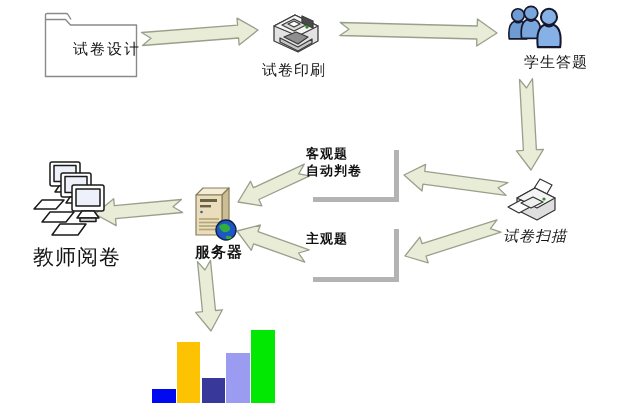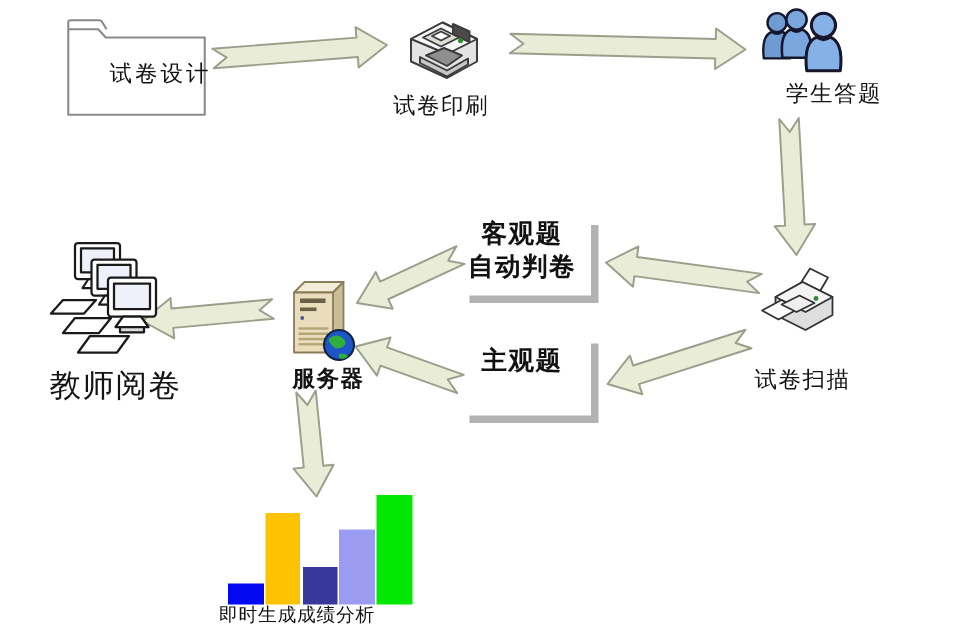--- a/index.html
+++ b/index.html
@@ -15,21 +15,21 @@
   .label.small{font-size:12.5px;letter-spacing:0.5px;}
   .folder{
     position:absolute;left:42px;top:6px;width:98px;height:72px;
   }
   .folder .folder-label{
     position:absolute;left:16px;top:14px;width:98px;height:58px;
     display:flex;align-items:center;justify-content:center;
     font-size:15px;letter-spacing:2px;
   }
   .block-text{
-    position:absolute;width:84px;text-align:center;font-size:17px;font-weight:bold;
+    position:absolute;width:84px;text-align:left;font-size:13px;font-weight:bold;
     line-height:1.28;letter-spacing:1px;
   }
   .chart{position:absolute;left:152px;top:330px;width:126px;height:73px;}
   .chart .bar{position:absolute;bottom:0;}
   svg{display:block;}
 </style>
 </head>
 <body>
 
 <div id="canvas">
@@ -92,21 +92,21 @@
   <svg class="abs" style="left:506px;top:176px;" width="58" height="52" viewBox="0 0 58 52">
     <g stroke="#333" stroke-width="1.2" stroke-linejoin="round">
       <polygon points="34,3 46,9 39,21 27,14" fill="#fdfdfd"></polygon>
       <polygon points="11,22 29,12 49,22 49,34 31,44 11,34" fill="#dedede"></polygon>
       <polygon points="11,22 29,12 49,22 31,32" fill="#f4f4f4"></polygon>
       <polygon points="2,31 15,24 26,30 13,37" fill="#fdfdfd"></polygon>
       <polygon points="15,27 27,21 37,26 25,32" fill="#efefef"></polygon>
       <circle cx="38" cy="23" r="1.6" fill="#2e8b2e" stroke="none"></circle>
     </g>
   </svg>
-  <div class="label" style="left:503px;top:245px;width:66px;">试卷扫描</div>
+  <div class="label" style="left:503px;top:228px;width:66px;font-style:italic;">试卷扫描</div>
 
   <div class="block-text" style="left:306px;top:146px;">
     <div>客观题</div>
     <div>自动判卷</div>
   </div>
   <div class="block-text" style="left:306px;top:231px;">
     <div>主观题</div>
   </div>
 
   <svg class="abs" style="left:184px;top:182px;" width="58" height="62" viewBox="0 0 58 62">
@@ -155,15 +155,14 @@
   </svg>
   <div class="label" style="left:33px;top:245px;width:76px;font-size:21px;">教师阅卷</div>
 
   <div class="chart" id="score-chart">
       <div class="bar" style="left: 0px; width: 23.5px; height: 14px; background: rgb(0, 9, 239);"></div>
       <div class="bar" style="left: 24.8px; width: 23.5px; height: 61px; background: rgb(253, 195, 3);"></div>
       <div class="bar" style="left: 49.6px; width: 23.5px; height: 25px; background: rgb(56, 56, 155);"></div>
       <div class="bar" style="left: 74.4px; width: 23.5px; height: 50px; background: rgb(155, 155, 242);"></div>
       <div class="bar" style="left: 99.2px; width: 23.5px; height: 73px; background: rgb(2, 232, 2);"></div>
     </div>
-  <div class="label small" style="left:146px;top:403px;width:106px;">即时生成成绩分析</div>
 
 </div>
 
 </body></html>

